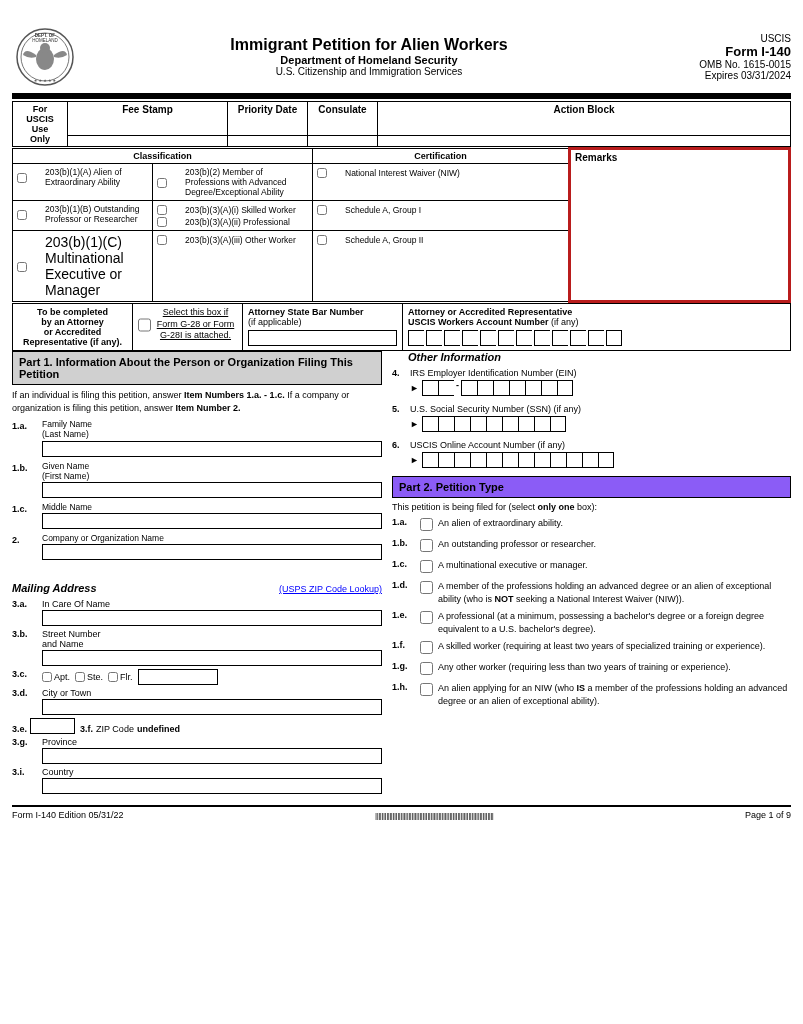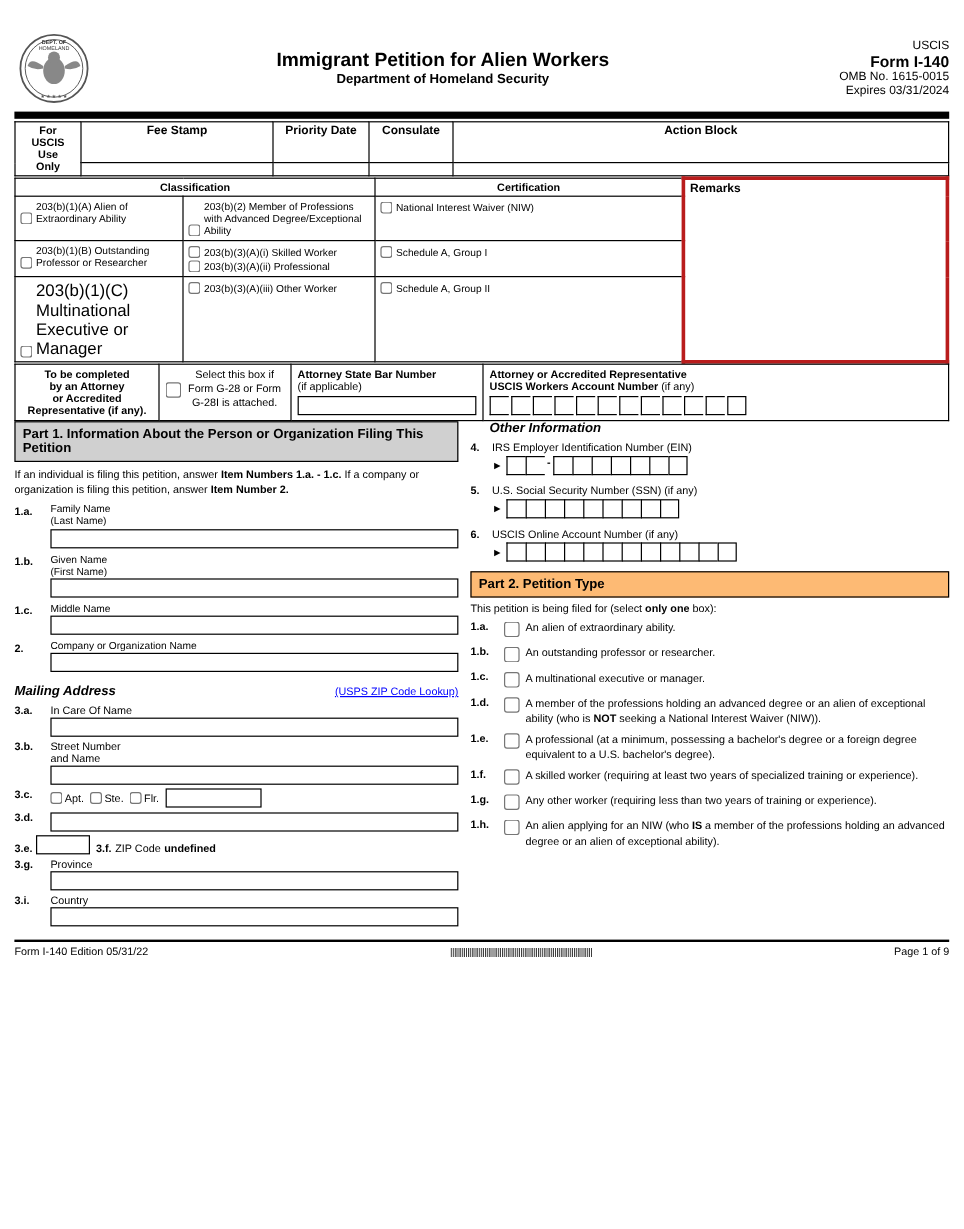--- a/index.html
+++ b/index.html
@@ -127,23 +127,23 @@
       font-weight: bold;
       font-size: 10px;
     }
     .cert-header {
       text-align: center;
       font-weight: bold;
       font-size: 10px;
     }
     .checkbox-item {
       display: flex;
-      align-items: flex-end;
+      align-items: center;
       margin: 1px 0;
-      gap: 3px;
+      gap: 18px;
     }
     .checkbox-item input[type=checkbox] {
       margin-top: 1px;
       width: 10px;
       height: 10px;
     }
     .remarks-label {
       font-weight: bold;
       font-size: 10px;
     }
@@ -186,21 +186,21 @@
     
     .part-header {
       background: #d0d0d0;
       border: 1px solid #000;
       padding: 4px 6px;
       font-weight: bold;
       font-size: 11px;
       margin-bottom: 4px;
     }
     .part-header-gray {
-      background: #fdba74;
+      background: #8b5cf6;
     }
 
     .section-intro {
       font-size: 9px;
       margin-bottom: 5px;
       line-height: 1.4;
     }
     .section-intro strong { font-weight: bold; }
 
     
@@ -237,21 +237,21 @@
       display: inline-block;
       font-size: 9px;
       padding: 1px 2px;
     }
 
     
     .section-title {
       font-weight: bold;
       font-size: 11px;
       font-style: italic;
-      margin: 4px 0 2px 0;
+      margin: 16px 0 2px 0;
     }
     .section-title-link {
       font-size: 9px;
       color: #00f;
       text-decoration: underline;
       font-style: normal;
       font-weight: normal;
     }
     .addr-row {
       display: flex;
@@ -432,20 +432,21 @@
         <circle cx="30" cy="21" r="5" fill="#888"></circle>
 
         <text x="30" y="55" text-anchor="middle" font-size="4" fill="#555">★ ★ ★ ★ ★</text>
         <text x="30" y="10" text-anchor="middle" font-size="4.5" fill="#333" font-weight="bold">DEPT. OF</text>
         <text x="30" y="14.5" text-anchor="middle" font-size="4.5" fill="#333">HOMELAND</text>
       </svg>
     </div>
     <div class="header-center">
       <h1>Immigrant Petition for Alien Workers</h1>
       <p>Department of Homeland Security</p>
+      <p class="sub">U.S. Citizenship and Immigration Services</p>
     </div>
     <div class="header-right">
       <div>USCIS</div>
       <div class="form-num">Form I-140</div>
       <div>OMB No. 1615-0015</div>
       <div>Expires 03/31/2024</div>
     </div>
   </div>
 
   <div class="divider-black"></div>
@@ -550,21 +551,21 @@
 
   <table class="attorney-table">
     <tbody>
         <tr>
       <td style="width:120px; font-size:9px; font-weight:bold; text-align:center;margin-left:48px;">
         To be completed<br>by an Attorney<br>or Accredited<br>Representative (if any).
       </td>
       <td class="select-box-cell">
         <label>
           <input type="checkbox" class="big-checkbox" style="">
-          <span style="font-size:9px; line-height:1.3;">Select this box if Form G-28 or Form G-28I is attached.</span>
+          <span style="font-size:9px; line-height:1.3;text-decoration:underline;">Select this box if Form G-28 or Form G-28I is attached.</span>
         </label>
       </td>
       <td style="width:160px;">
         <div style="font-size:9px; font-weight:bold;">Attorney State Bar Number<br><span style="font-weight:normal;">(if applicable)</span></div>
         <input type="text" class="text-input" style="margin-top: 3px;">
       </td>
       <td>
         <div style="font-size:9px; font-weight:bold;">Attorney or Accredited Representative<br><span style="font-weight:bold;">USCIS Workers Account Number</span> <span style="font-weight:normal;">(if any)</span></div>
         <div style="display:flex; gap:2px; margin-top:3px;">
           <span class="acct-cell"></span>
@@ -668,20 +669,21 @@
               <span>Flr.</span>
             </label>
             <input type="text" class="text-input-sm" style="width: 80px;">
           </div>
         </div>
       </div>
 
       <div class="addr-row">
         <div class="addr-label">3.d.</div>
         <div class="addr-inner">
+          <div style="font-size:9px;">City or Town</div>
           <input type="text" class="text-input" style="">
         </div>
       </div>
 
       <div style="display:flex; align-items:flex-end; gap:5px; margin-bottom:3px; font-size:9px;">
         <div style="display:flex; align-items:flex-end; gap:3px;">
           <span style="font-weight:bold;">3.e.</span>
           <input type="text" style="width: 45px; height: 16px; border: 1px solid rgb(0, 0, 0); font-size: 9px;">
         </div>
         <div style="display:flex; align-items:flex-end; gap:3px;">

